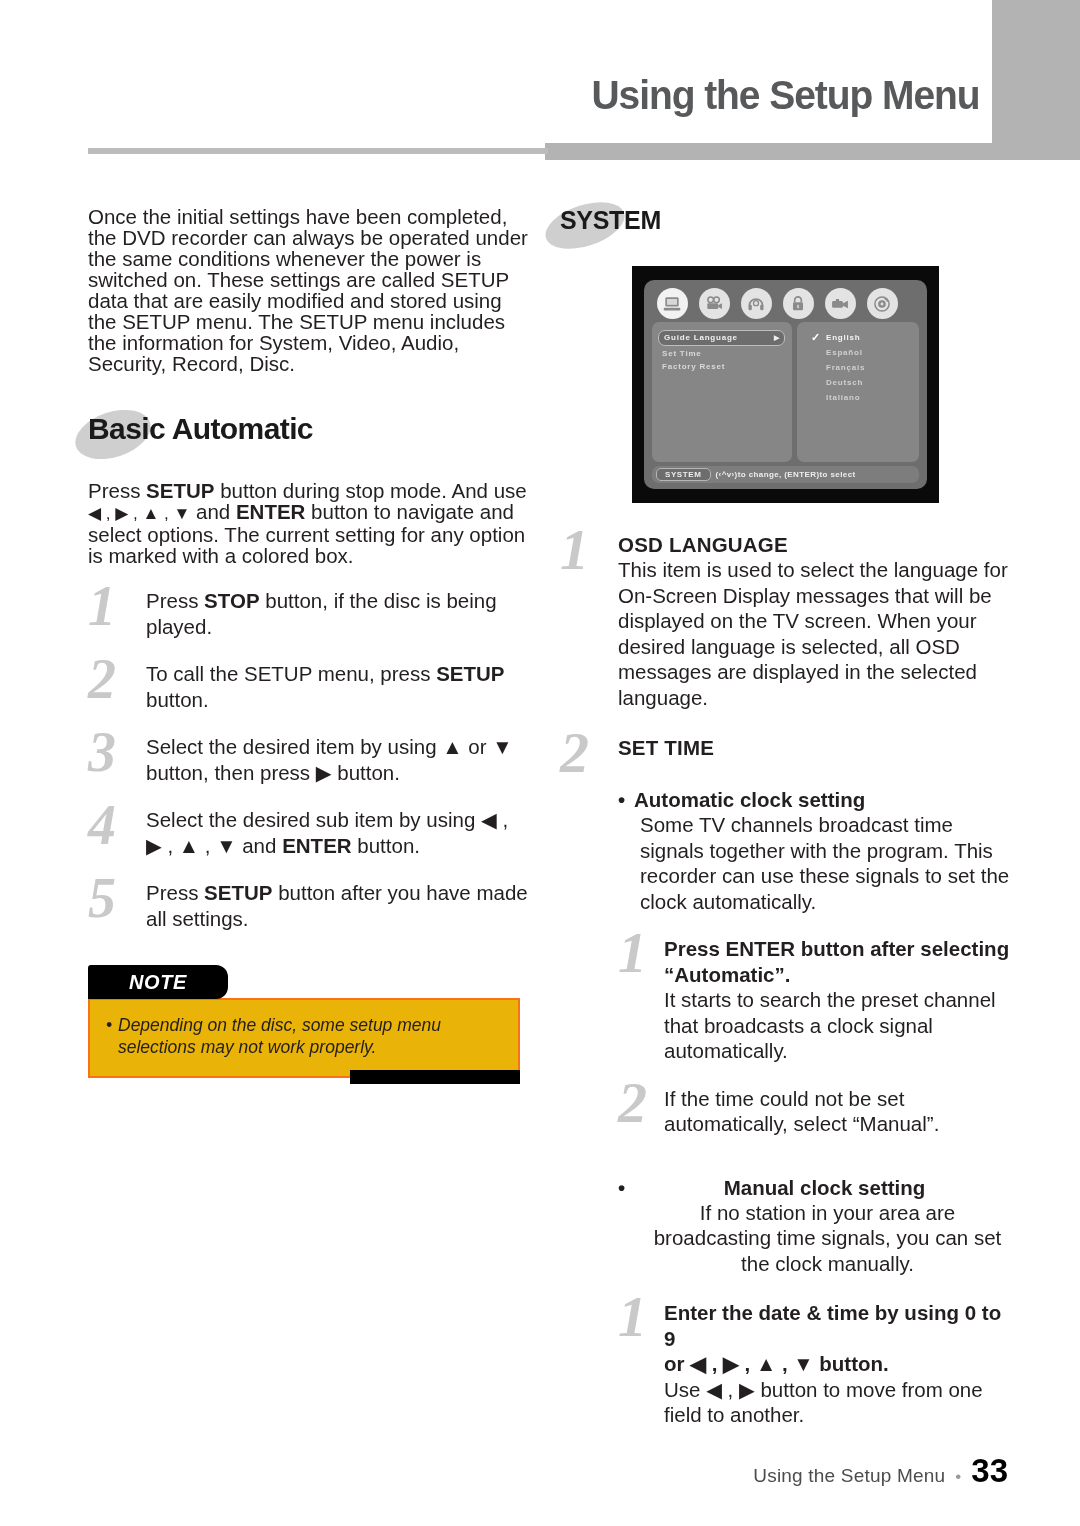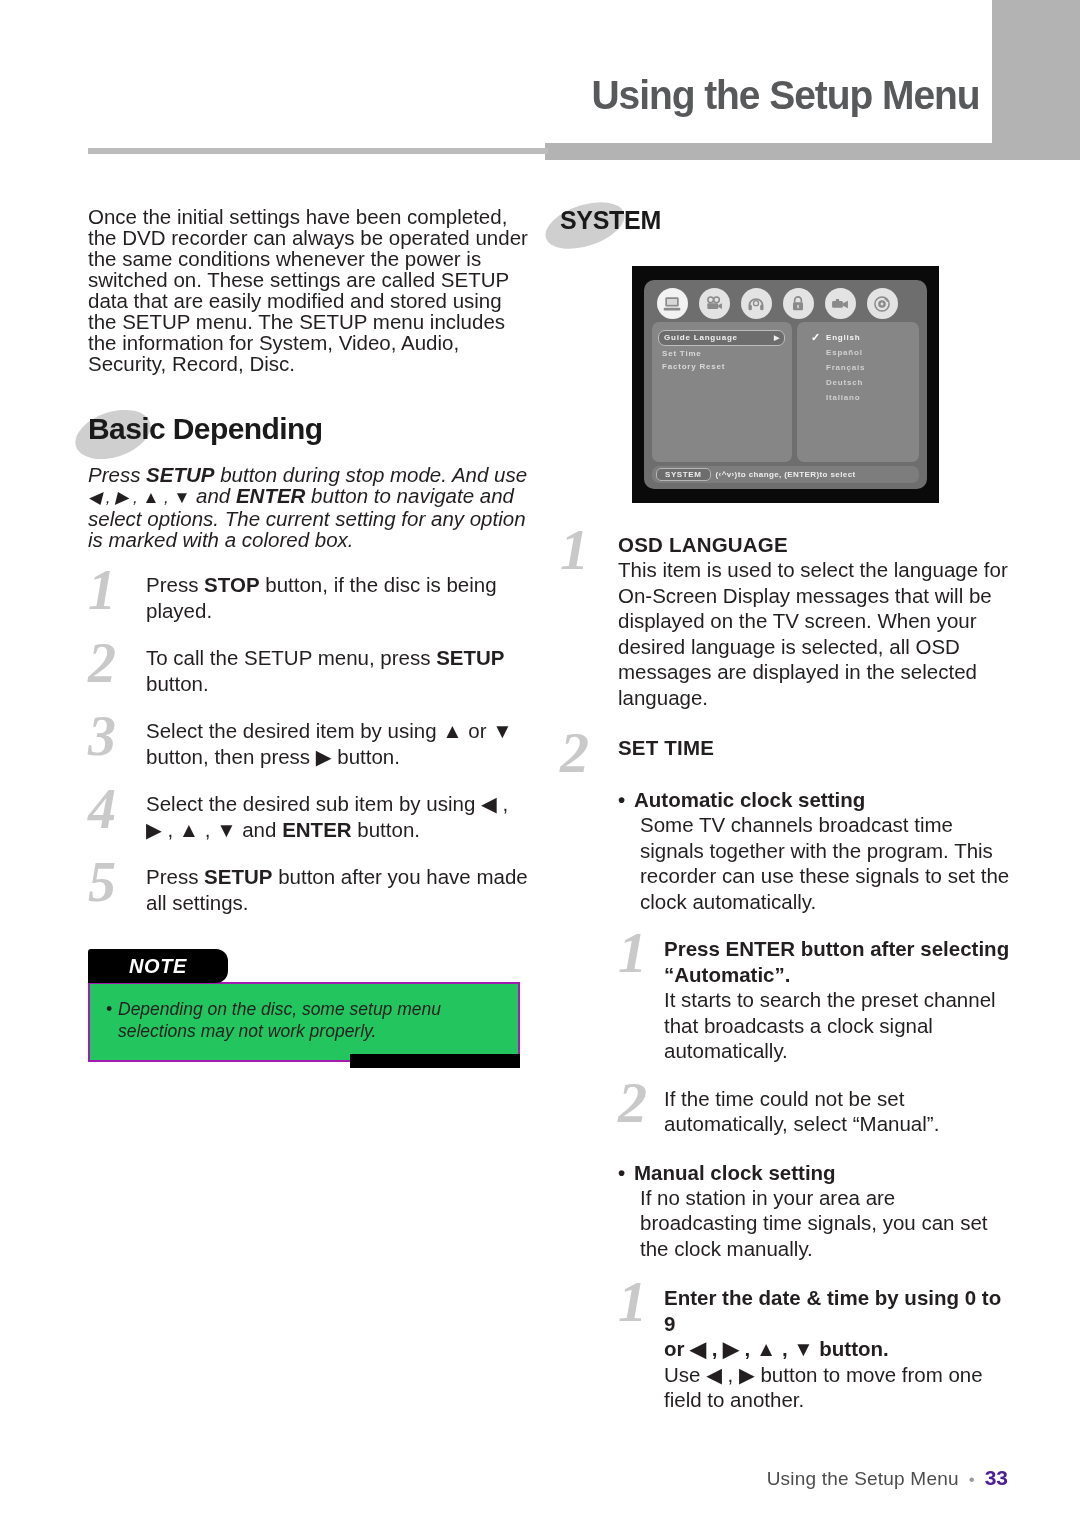--- a/index.html
+++ b/index.html
@@ -104,22 +104,22 @@
     width: 140px; height: 34px; background: #000;
     border-radius: 3px 12px 12px 0;
     display: flex; align-items: center; justify-content: center;
   }
   .note-tab span {
     color: #fff; font-weight: bold; font-style: italic;
     font-size: 20px; letter-spacing: 0.6px;
   }
   .note-body {
     position: relative; margin-top: -1px;
-    border: 2px solid #a21caf; padding: 14px 16px 18px 16px;
-    min-height: 72px; background: #22c55e;
+    border: 2px solid #f97316; padding: 14px 16px 18px 16px;
+    min-height: 72px; background: #eab308;
   }
   .note-body .ntx {
     font-style: italic; font-size: 17.5px; line-height: 22px;
     position: relative; padding-left: 12px;
   }
   .note-body .ntx::before {
     content: "\2022"; position: absolute; left: 0; top: 0;
   }
   .note-foot {
     position: absolute; right: -2px; bottom: -8px;
@@ -195,44 +195,44 @@
     font-size: 8px; font-weight: bold; color: #ededed; letter-spacing: 0.4px;
   }
 
   
   .footer {
     position: absolute; right: 72px; bottom: 36px;
     display: flex; align-items: baseline; gap: 10px;
   }
   .footer .fttl { font-size: 19px; color: #4d4d4d; letter-spacing: 0.2px; }
   .footer .fdot { color: #9a9a9a; font-size: 17px; }
-  .footer .fnum { font-size: 21px; font-weight: bold; color: #4c1d95; }
+  .footer .fnum { font-size: 33px; font-weight: bold; color: #000000; }
 
   .arrow { font-size: 17px; letter-spacing: 0; }
 </style>
 </head>
 <body>
 
 <div class="page">
 
   <div class="hdr-vbar"></div>
   <div class="hdr-hbar"></div>
   <div class="hdr-rule"></div>
   <div class="hdr-title">Using the Setup Menu</div>
 
   <div class="col-left">
 
     <p class="body">Once the initial settings have been completed, the DVD recorder can always be operated under the same conditions whenever the power is switched on. These settings are called SETUP data that are easily modified and stored using the SETUP menu. The SETUP menu includes the information for System, Video, Audio, Security, Record, Disc.</p>
 
     <div class="blob-head h-basic" style="margin-top:38px;">
       <span class="blob"></span>
-      <span class="blob-txt">Basic Depending</span>
-    </div>
-
-    <p class="body" style="margin-top:6px;font-style:italic;">
+      <span class="blob-txt">Basic Automatic</span>
+    </div>
+
+    <p class="body" style="margin-top:22px;">
       <span>Press </span><b>SETUP</b><span> button during stop mode. And use </span><span class="arrow">◀ , ▶ , ▲ , ▼</span><span> and </span><b>ENTER</b><span> button to navigate and select options. The current setting for any option is marked with a colored box.</span>
     </p>
 
     <div style="margin-top:12px;">
 
       <div class="step">
         <span class="num">1</span>
         <div class="txt"><span>Press </span><b>STOP</b><span> button, if the disc is being played.</span></div>
       </div>
 
@@ -387,21 +387,21 @@
         <span class="num">1</span>
         <div class="txt"><b>Press ENTER button after selecting “Automatic”.</b></div>
         <div class="txt">It starts to search the preset channel that broadcasts a clock signal automatically.</div>
       </div>
 
       <div class="step-sm" style="margin-top:22px;">
         <span class="num">2</span>
         <div class="txt">If the time could not be set automatically, select “Manual”.</div>
       </div>
 
-      <div class="bullet" style="margin-top:24px;">
+      <div class="bullet" style="margin-top:39px;text-align:center;">
         <div class="bhd">Manual clock setting</div>
         <div class="btx">If no station in your area are broadcasting time signals, you can set the clock manually.</div>
       </div>
 
       <div class="step-sm" style="margin-top:24px;">
         <span class="num">1</span>
         <div class="txt">
           <b>Enter the date &amp; time by using 0 to 9</b><br>
           <b>or ◀ , ▶ , ▲ , ▼  button.</b>
         </div>

